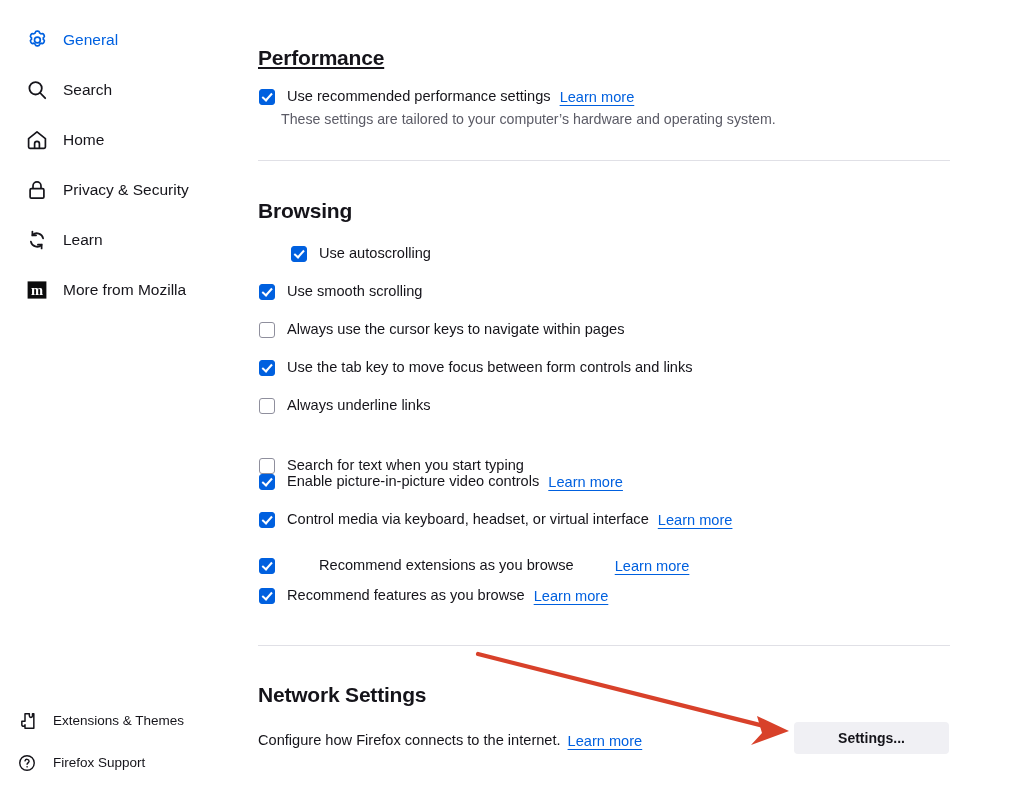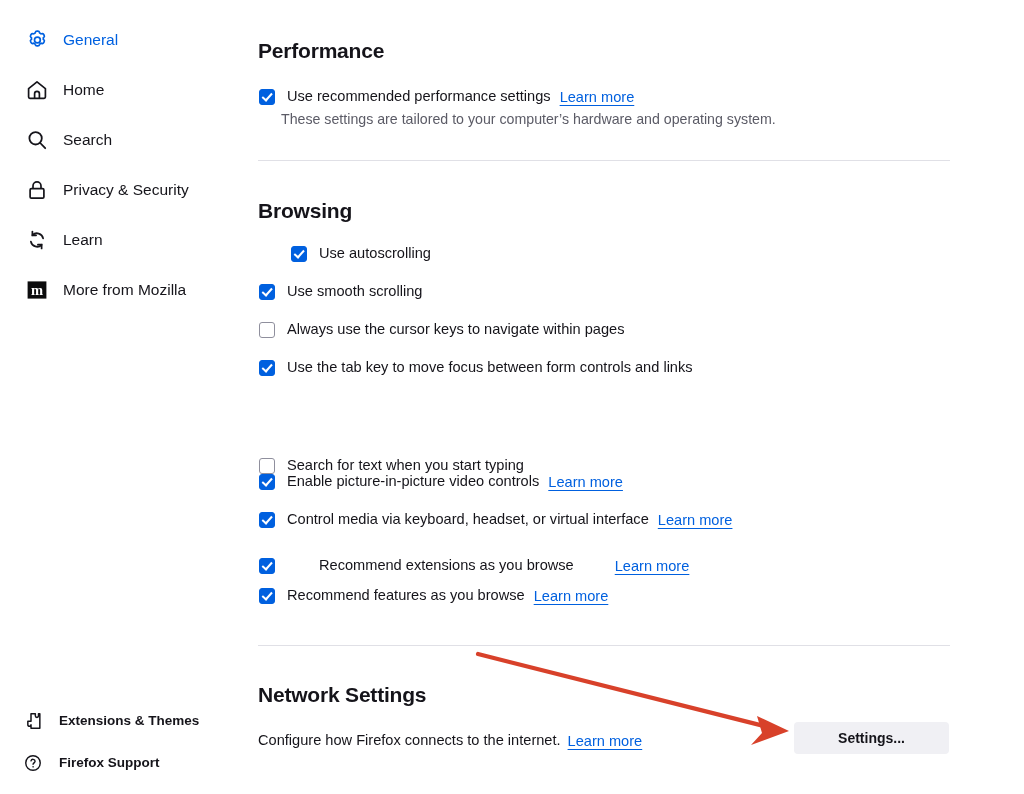--- a/index.html
+++ b/index.html
@@ -68,22 +68,21 @@
   .nav-footer {
     position: absolute;
     left: 0;
     bottom: 4px;
     width: 258px;
   }
 
   .nav-footer .nav-item {
     height: 30px;
     margin-bottom: 12px;
-    padding-left: 22px;
-    font-weight: bold;
+    padding-left: 16px;
   }
 
   .nav-footer .nav-icon {
     width: 22px;
     height: 22px;
     flex: 0 0 22px;
     margin-right: 15px;
   }
 
   .nav-footer .nav-label { font-size: 13.5px; }
@@ -203,36 +202,36 @@
           <svg width="24" height="24" viewBox="0 0 24 24" fill="none" stroke="#0061e0" stroke-width="1.7">
             <path d="M12 3.2c-.9 0-1.6.6-1.8 1.4l-.1.5a7 7 0 0 0-1.3.8l-.5-.2a1.8 1.8 0 0 0-2.2.8l-.4.7a1.8 1.8 0 0 0 .4 2.3l.4.3a7 7 0 0 0 0 1.5l-.4.3a1.8 1.8 0 0 0-.4 2.3l.4.7c.4.8 1.4 1.1 2.2.8l.5-.2c.4.3.8.6 1.3.8l.1.5c.2.8.9 1.4 1.8 1.4h.8c.9 0 1.6-.6 1.8-1.4l.1-.5c.5-.2.9-.5 1.3-.8l.5.2c.8.3 1.8 0 2.2-.8l.4-.7a1.8 1.8 0 0 0-.4-2.3l-.4-.3a7 7 0 0 0 0-1.5l.4-.3a1.8 1.8 0 0 0 .4-2.3l-.4-.7a1.8 1.8 0 0 0-2.2-.8l-.5.2a7 7 0 0 0-1.3-.8l-.1-.5a1.85 1.85 0 0 0-1.8-1.4z"></path>
             <circle cx="12.4" cy="12" r="2.9"></circle>
           </svg>
         </span>
         <span class="nav-label">General</span>
       </div>
 
       <div class="nav-item">
         <span class="nav-icon">
+          <svg width="24" height="24" viewBox="0 0 24 24" fill="none" stroke="#15141a" stroke-width="1.8" stroke-linecap="round">
+            <circle cx="10.6" cy="10.3" r="6.2"></circle>
+            <line x1="15.2" y1="15" x2="20.2" y2="20.2"></line>
+          </svg>
+        </span>
+        <span class="nav-label">Search</span>
+      </div>
+
+      <div class="nav-item">
+        <span class="nav-icon">
           <svg width="24" height="24" viewBox="0 0 24 24" fill="none" stroke="#15141a" stroke-width="1.7" stroke-linejoin="round">
             <path d="M3.6 10.6 12 3.8l8.4 6.8V19a1.3 1.3 0 0 1-1.3 1.3H4.9A1.3 1.3 0 0 1 3.6 19z"></path>
             <path d="M9.6 20.3v-4.6a2.4 2.4 0 0 1 4.8 0v4.6"></path>
           </svg>
         </span>
         <span class="nav-label">Home</span>
-      </div>
-
-      <div class="nav-item">
-        <span class="nav-icon">
-          <svg width="24" height="24" viewBox="0 0 24 24" fill="none" stroke="#15141a" stroke-width="1.8" stroke-linecap="round">
-            <circle cx="10.6" cy="10.3" r="6.2"></circle>
-            <line x1="15.2" y1="15" x2="20.2" y2="20.2"></line>
-          </svg>
-        </span>
-        <span class="nav-label">Search</span>
       </div>
 
       <div class="nav-item">
         <span class="nav-icon">
           <svg width="24" height="24" viewBox="0 0 24 24" fill="none" stroke="#15141a" stroke-width="1.7" stroke-linejoin="round">
             <rect x="5.1" y="10.6" width="13.8" height="9.6" rx="1.3"></rect>
             <path d="M8 10.6V7.9a4 4 0 0 1 8 0v2.7"></path>
           </svg>
         </span>
         <span class="nav-label">Privacy &amp; Security</span>
@@ -282,21 +281,21 @@
           </svg>
         </span>
         <span class="nav-label">Firefox Support</span>
       </div>
 
     </div>
   </nav>
 
   <main class="main">
 
-    <div style="position:absolute; left:0; top:39px;">
+    <div style="position:absolute; left:0; top:46px;text-decoration:underline;">
       <div class="section-title">Performance</div>
     </div>
 
     <div class="row" style="position:absolute; left:1px; top:86px;">
       <span class="cb on"></span>
       <span class="row-label">Use recommended performance settings</span>
       <span class="learn">Learn more</span>
     </div>
 
     <div class="desc" style="position:absolute; left:23px; top:111px;">These settings are tailored to your computer’s hardware and operating system.</div>
@@ -320,20 +319,24 @@
     <div class="row" style="position:absolute; left:1px; top:319px;justify-content:flex-end;">
       <span class="cb off"></span>
       <span class="row-label">Always use the cursor keys to navigate within pages</span>
     </div>
 
     <div class="row" style="position:absolute; left:1px; top:357px;">
       <span class="cb on"></span>
       <span class="row-label">Use the tab key to move focus between form controls and links</span>
     </div>
 
+    <div class="row" style="position:absolute; left:1px; top:395px;">
+      <span class="cb off"></span>
+      <span class="row-label">Always underline links</span>
+    </div>
 
     <div class="row" style="position:absolute; left:1px; top:455px;">
       <span class="cb off"></span>
       <span class="row-label">Search for text when you start typing</span>
     </div>
 
     <div class="row" style="position:absolute; left:1px; top:471px;">
       <span class="cb on"></span>
       <span class="row-label">Enable picture-in-picture video controls</span>
       <span class="learn">Learn more</span>

